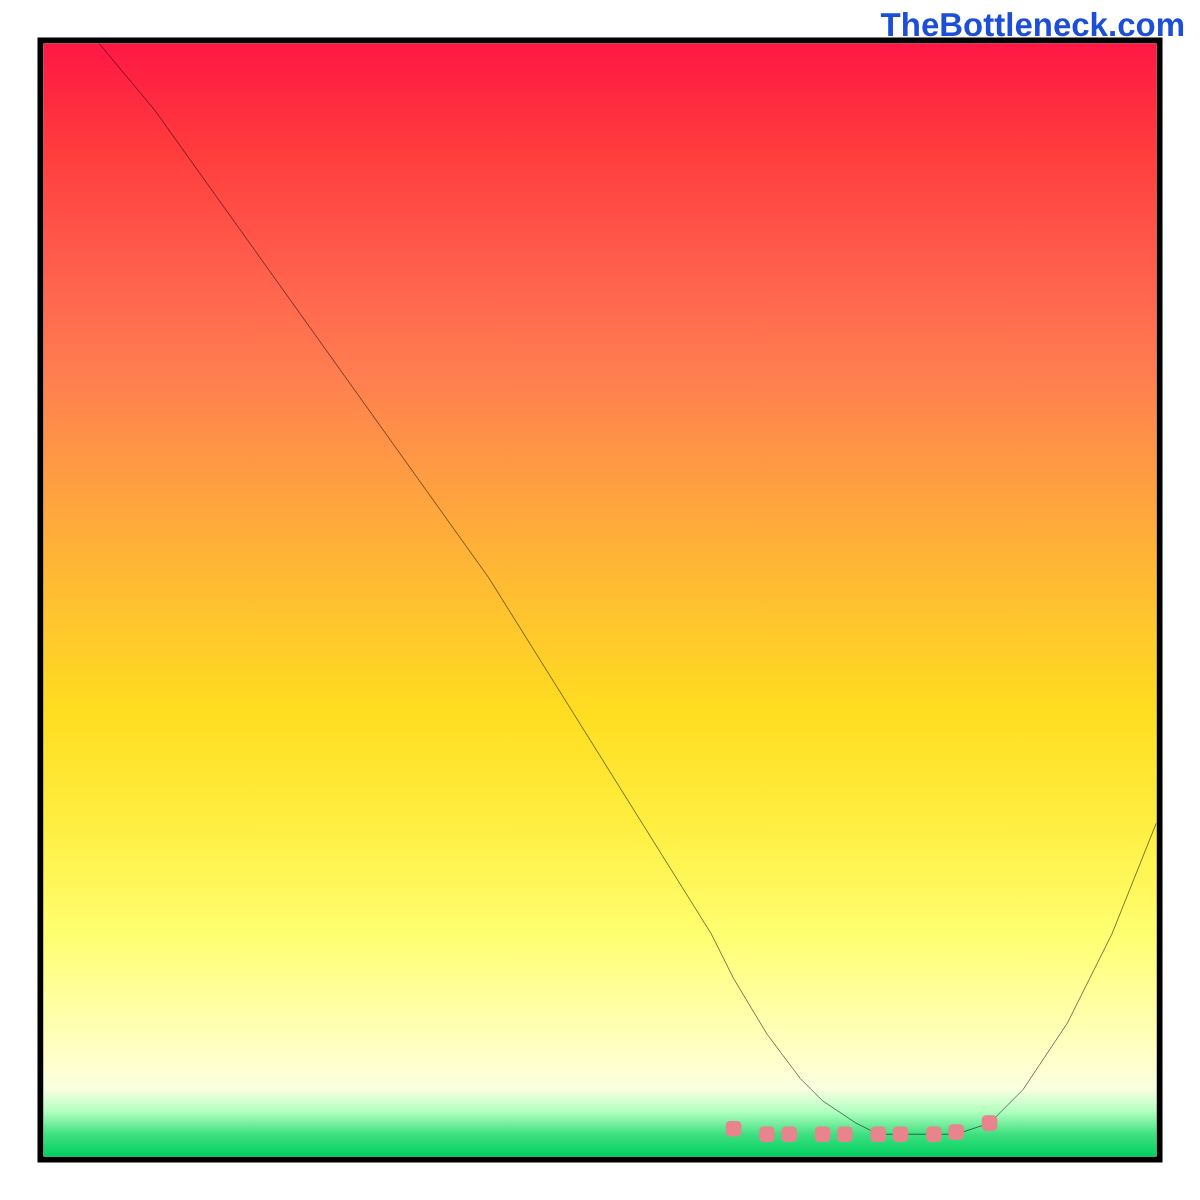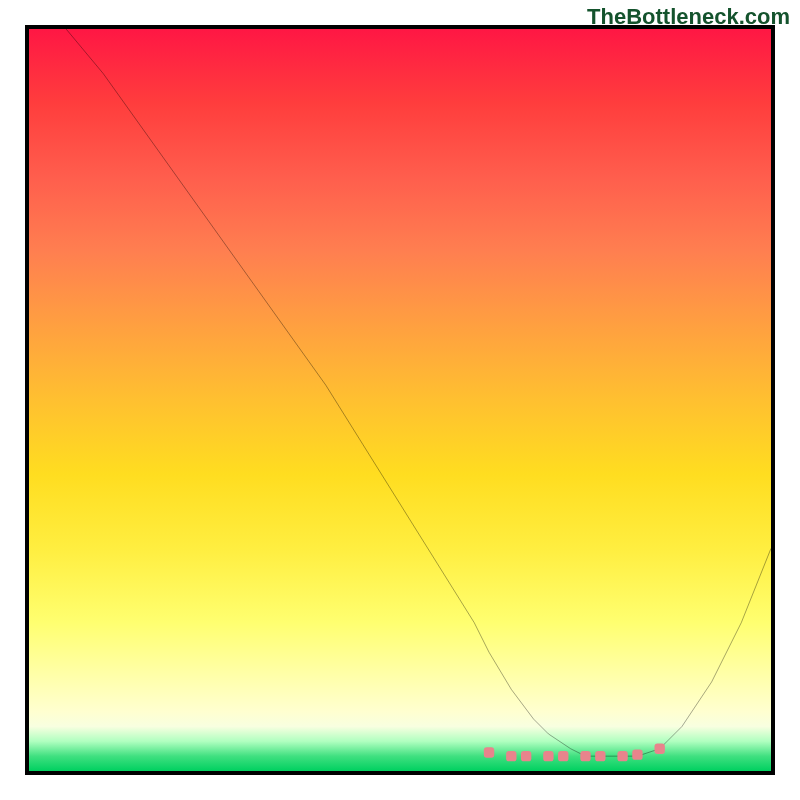--- a/index.html
+++ b/index.html
@@ -1,17 +1,17 @@
 <!DOCTYPE html>
 <html><head>
   <meta charset="utf-8">
   <style>
     * { margin: 0; padding: 0; box-sizing: border-box; }
     body { width: 800px; height: 800px; background: #fff; position: relative; font-family: Arial, sans-serif; }
-    .watermark { position: absolute; top: 4px; right: 10px; font-size: 22px; font-weight: bold; color: #14532d; z-index: 10; }
+    .watermark { position: absolute; top: 4px; right: 10px; font-size: 22px; font-weight: bold; color: #1d4ed8; z-index: 10; }
     .chart-container { position: absolute; left: 25px; top: 25px; width: 750px; height: 750px; border: 4px solid #000; }
     .gradient-bg { position: absolute; left: 0; top: 0; width: 100%; height: 100%; 
       background: linear-gradient(to bottom, 
         #ff1744 0%, 
         #ff3d3d 10%, 
         #ff5e4d 20%, 
         #ff7f50 30%, 
         #ffa040 40%, 
         #ffc030 50%, 
         #ffdd20 60%, 

